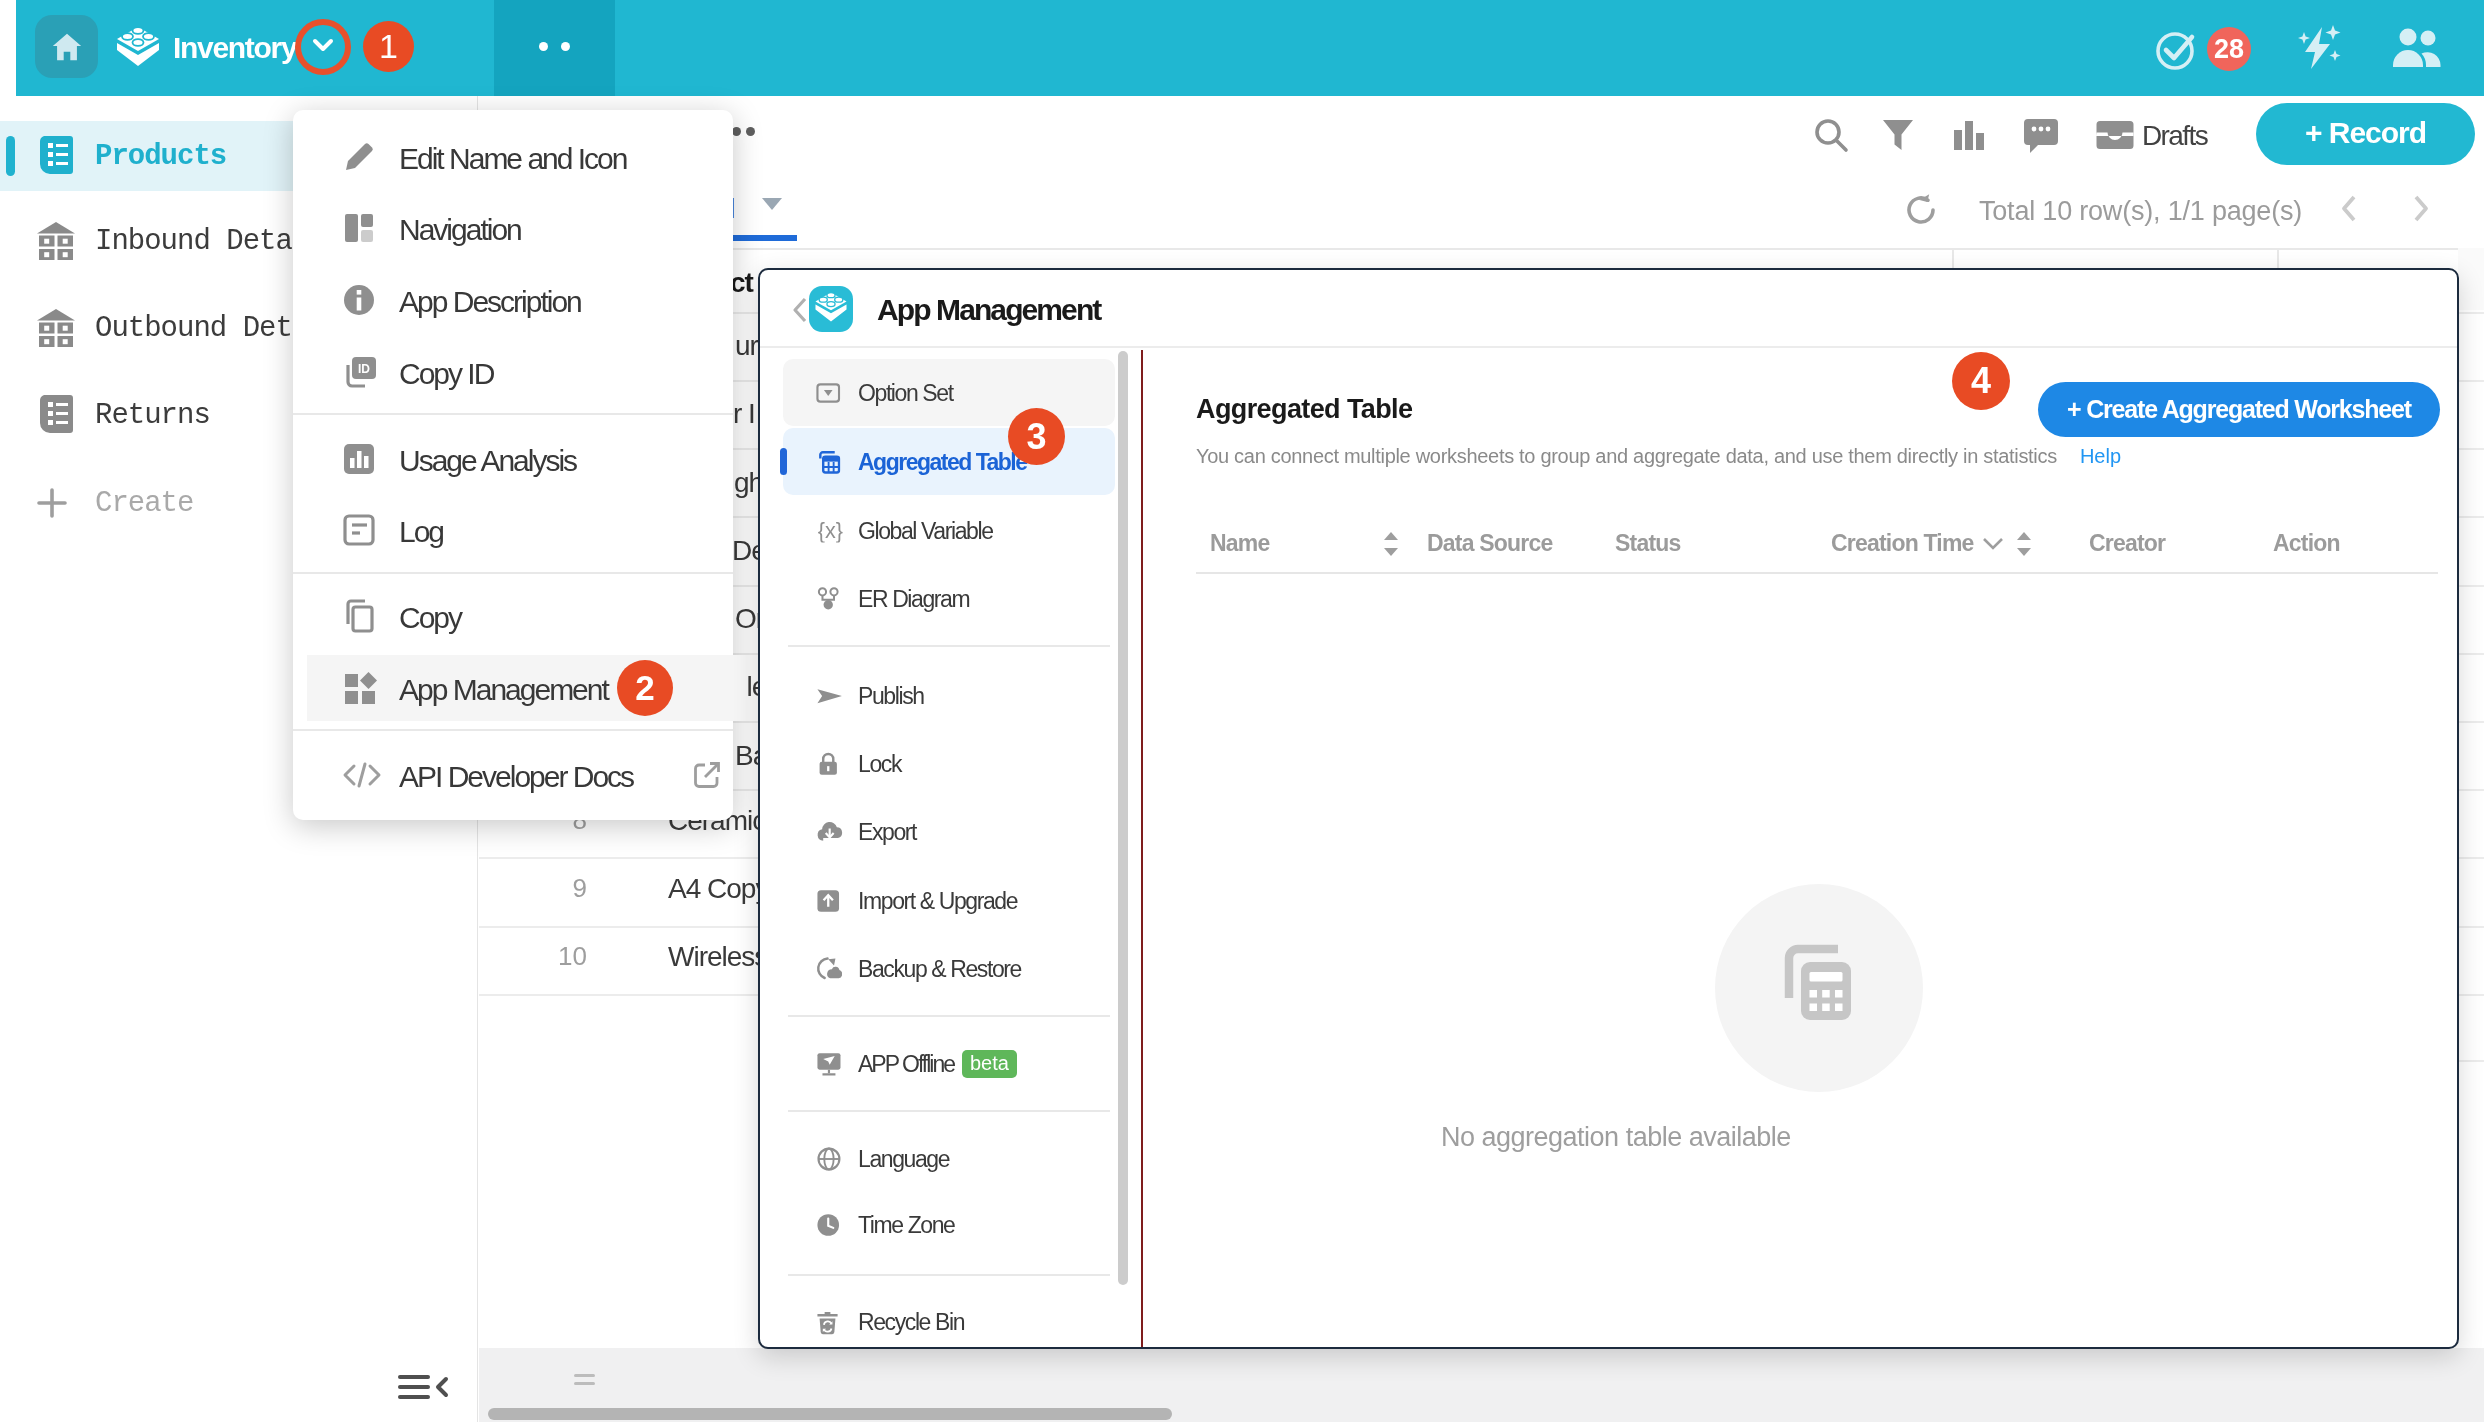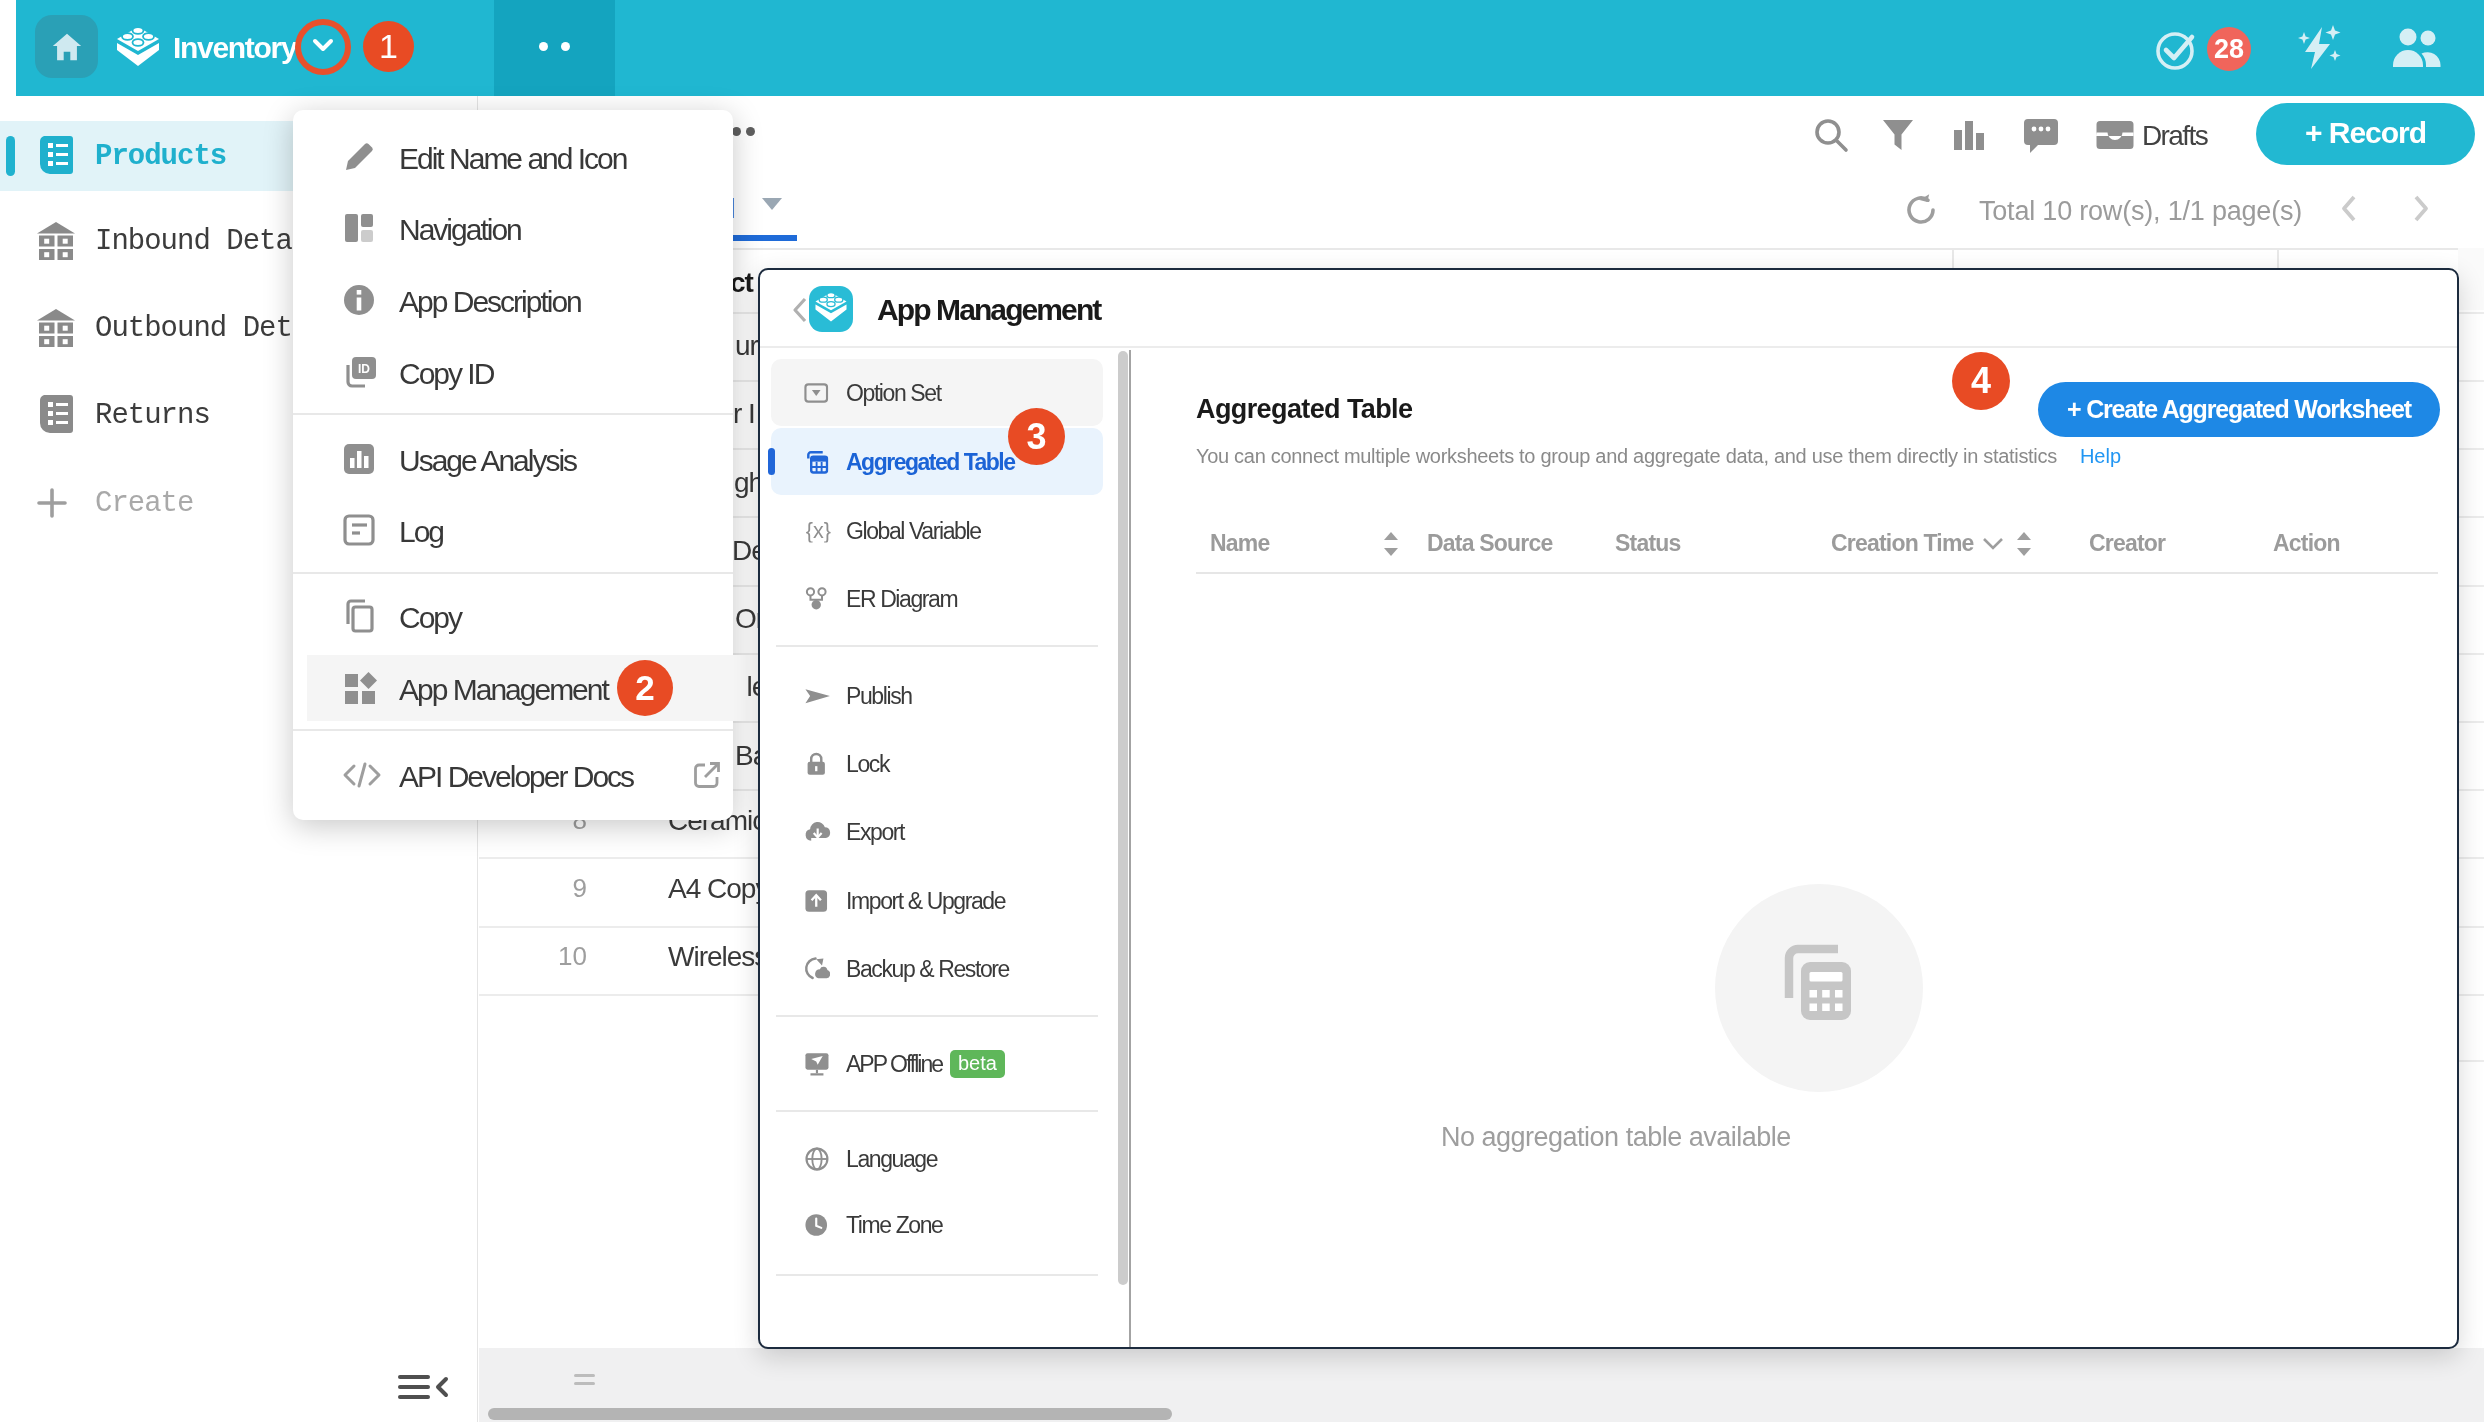--- a/index.html
+++ b/index.html
@@ -42,21 +42,21 @@
 .mitem svg { position:absolute; left:35px; top:50%; transform:translateY(-50%); }
 .mdiv { position:absolute; left:0; width:440px; height:0; border-top:2px solid #e8e8e8; }
 #badge2 { position:absolute; left:617px; top:660px; width:56px; height:56px; border-radius:50%; background:#e84b24; color:#fff; font-size:35px; font-weight:bold; text-align:center; line-height:56px; z-index:55; }
 
 
 #modal { position:absolute; left:758px; top:268px; width:1701px; height:1081px; background:#fff; border:2px solid #1c2b3e; border-radius:10px; box-shadow:0 8px 26px rgba(0,0,0,0.16); z-index:60; overflow:hidden; }
 #mhead { position:absolute; left:0; top:0; width:100%; height:78px; border-bottom:2px solid #ececec; }
 #mtitle { position:absolute; left:117px; top:23px; font-size:30px; font-weight:bold; color:#1a1a1a; letter-spacing:-1.9px; }
 #mback { position:absolute; left:28px; top:25px; }
 #mappicon { position:absolute; left:49px; top:16px; width:44px; height:46px; border-radius:13px; background:#29bcd6; }
-#mnav { position:absolute; left:0; top:80px; width:371px; height:999px; border-right:2px solid #a3a3a3; }
+#mnav { position:absolute; left:12px; top:80px; width:371px; height:999px; border-right:2px solid #7f1d1d; }
 .nrow { position:absolute; left:11px; width:332px; height:67px; border-radius:10px; }
 .nrow .nlabel { position:absolute; left:75px; top:50%; transform:translateY(-50%); font-size:23px; color:#3a3a3a; letter-spacing:-1.4px; white-space:nowrap; }
 .nrow svg { position:absolute; left:33px; top:50%; transform:translateY(-50%) scale(0.72); transform-origin:left center; }
 .ndiv { position:absolute; left:16px; width:322px; height:0; border-top:2px solid #e8e8e8; }
 #nsel { background:#e9f3fd; }
 #nsel .nlabel { color:#1b63d6; font-weight:bold; letter-spacing:-1.5px; }
 #nselbar { position:absolute; left:-3px; top:20px; width:7px; height:27px; border-radius:4px; background:#2166d8; }
 #nscroll { position:absolute; left:358px; top:81px; width:10px; height:934px; border-radius:5px; background:#cccccc; }
 #badge3 { position:absolute; left:1008px; top:408px; width:57px; height:57px; border-radius:50%; background:#e84b24; color:#fff; font-size:36px; font-weight:bold; text-align:center; line-height:57px; z-index:70; }
 #badge4 { position:absolute; left:1952px; top:352px; width:58px; height:58px; border-radius:50%; background:#e84b24; color:#fff; font-size:36px; font-weight:bold; text-align:center; line-height:58px; z-index:70; }
@@ -471,20 +471,30 @@
         <span class="nlabel">Language</span>
       </div>
     <div class="nrow" style="top:841px">
         <svg width="34" height="34" viewBox="0 0 34 34">
           <circle cx="17" cy="17" r="15" fill="#8f8f8f"></circle>
           <polyline points="17,8 17,18 24,21" fill="none" stroke="#fff" stroke-width="3" stroke-linecap="round"></polyline>
         </svg>
         <span class="nlabel">Time Zone</span>
       </div>
     <div class="ndiv" style="top:924px"></div>
+    <div class="nrow" style="top:938px">
+        <svg width="32" height="36" viewBox="0 0 32 36">
+          <path d="M12 4 h8 v3 h-8 Z M2 7 h28 v3.5 H2 Z" fill="#8f8f8f"></path>
+          <path d="M5 13 h22 l-1.5 19 a3 3 0 0 1 -3 3 h-13 a3 3 0 0 1 -3-3 Z" fill="#8f8f8f"></path>
+          <path d="M11 22 a5.5 5.5 0 0 1 10.5-1.5 M21.5 27 a5.5 5.5 0 0 1 -10.5 1" fill="none" stroke="#fff" stroke-width="2.4"></path>
+          <path d="M22.8 17 v4.5 h-4.5 Z" fill="#fff"></path>
+          <path d="M9.5 32 v-4.5 h4.5 Z" fill="#fff"></path>
+        </svg>
+        <span class="nlabel">Recycle Bin</span>
+      </div>
   </div>
   <div id="nscroll"></div>
   <div id="mcontent">
     <div id="mheading">Aggregated Table</div>
     <div id="mdesc">You can connect multiple worksheets to group and aggregate data, and use them directly in statistics<a style="margin-left:23px; letter-spacing:0;">Help</a></div>
     <div id="createbtn">+ Create Aggregated Worksheet</div>
     <div class="colh" style="left:77px">Name</div>
     <div class="colh" style="left:294px">Data Source</div>
     <div class="colh" style="left:482px">Status</div>
     <div class="colh" style="left:698px">Creation Time</div>

